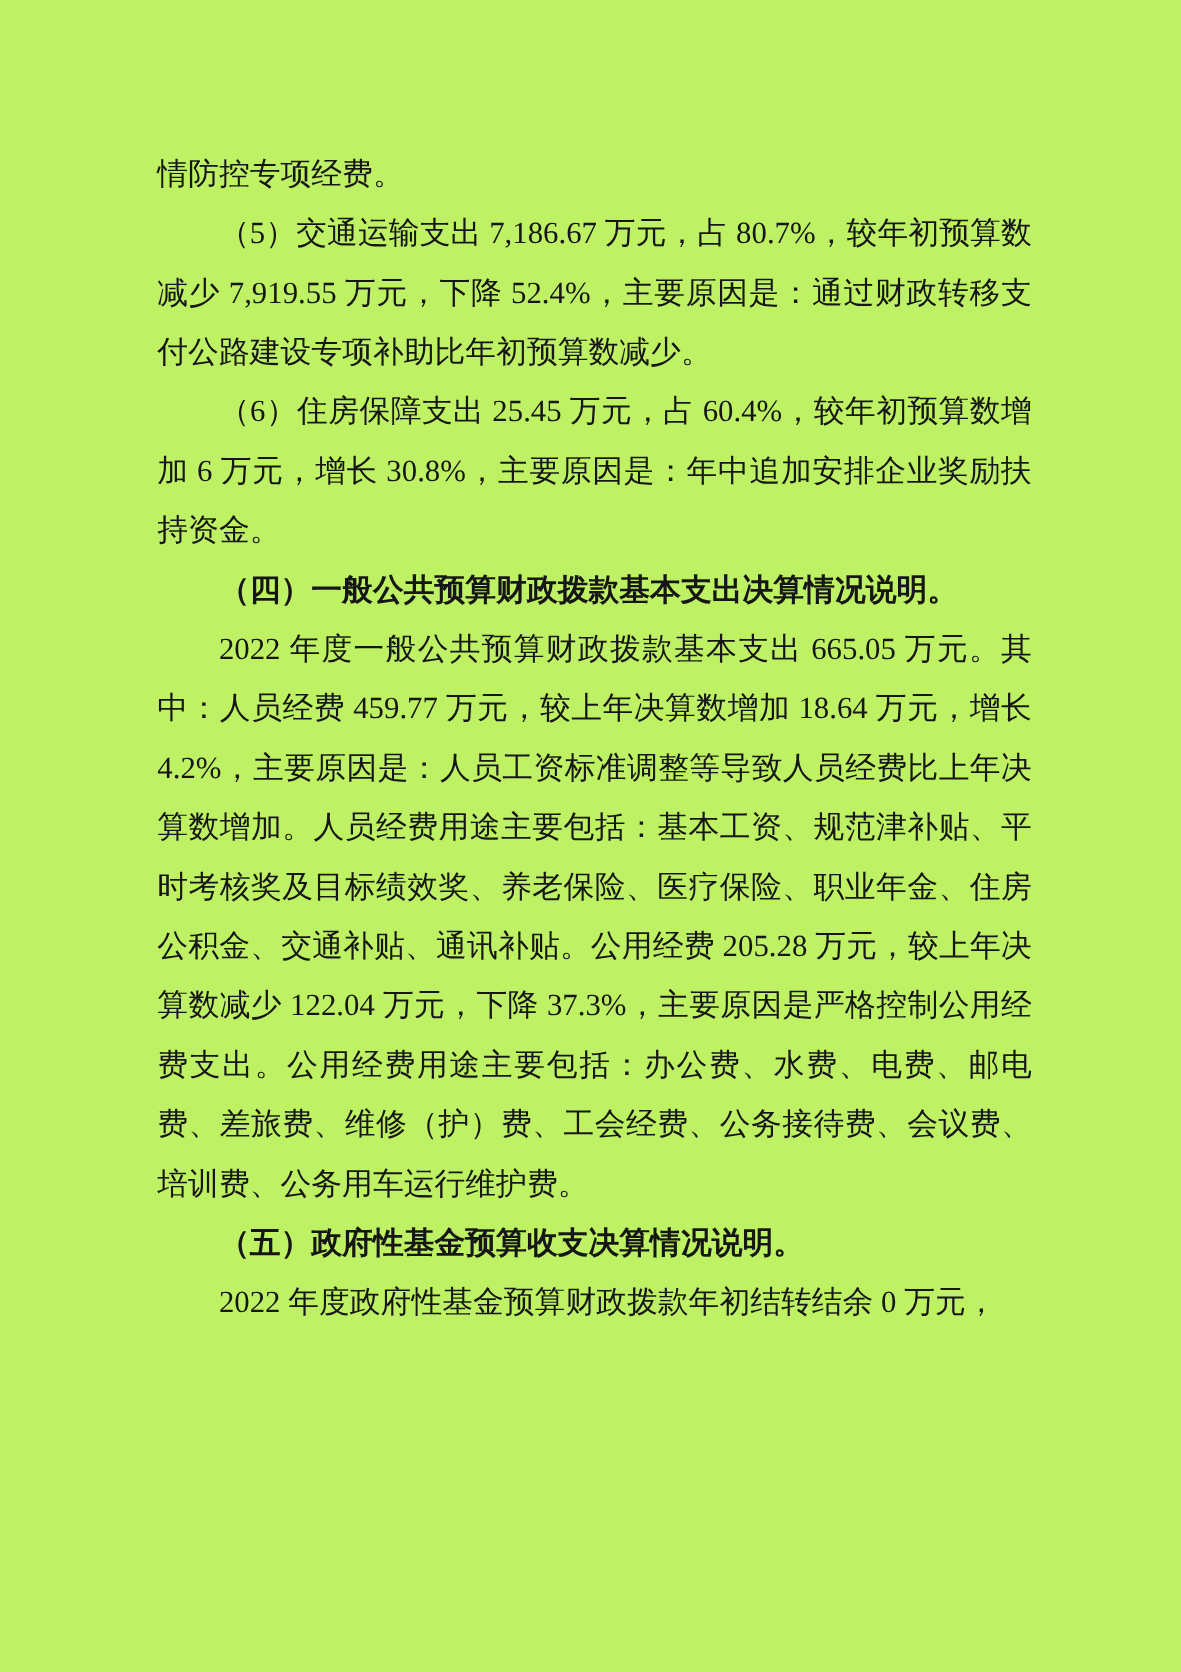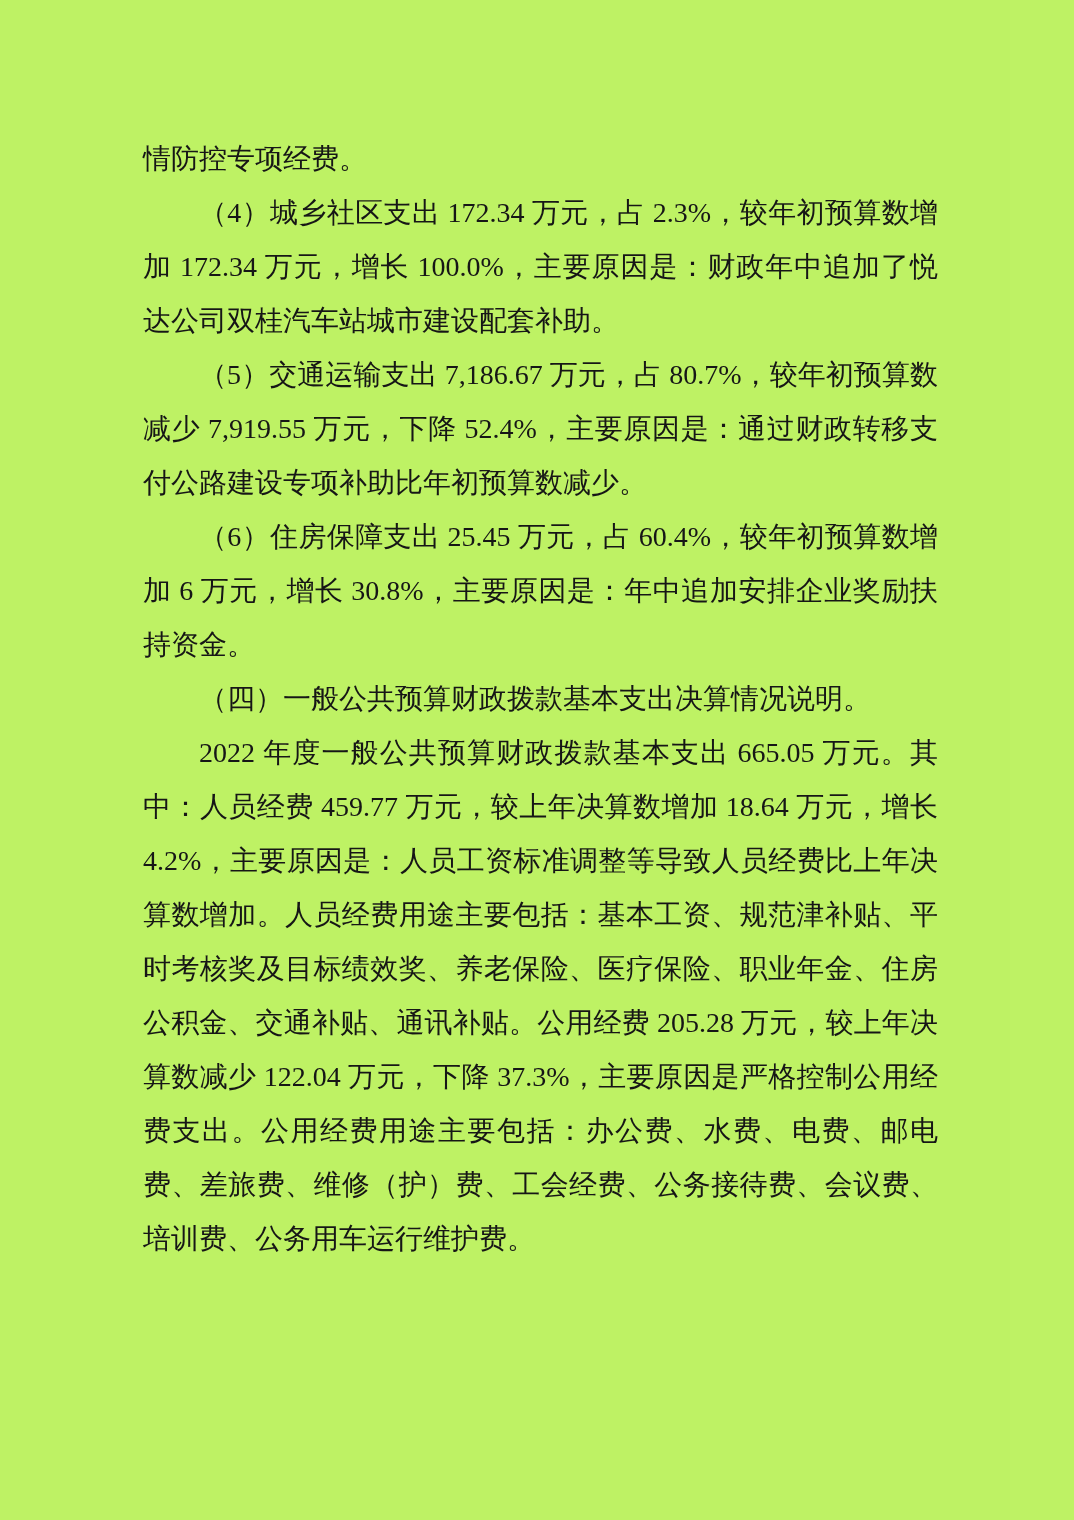--- a/index.html
+++ b/index.html
@@ -29,28 +29,29 @@
   p.para {
     margin: 0;
     padding: 0;
     text-indent: 2em;
     word-break: break-all;
   }
   p.para.continuation {
     text-indent: 0;
   }
   p.para.heading {
-    font-weight: normal;
+    font-weight: bold;
   }
 </style>
 </head>
 <body>
 
 <div class="page">
   <div class="doc-body" id="doc-body">
       <p class="para continuation">情防控专项经费。</p>
-      <p class="para body">（4）城乡社区支出 172.34 万元，占 2.3%，较年初预算数增加 172.34 万元，增长 100.0%，主要原因是：财政年中追加了悦达公司双桂汽车站城市建设配套补助。</p>
       <p class="para body">（5）交通运输支出 7,186.67 万元，占 80.7%，较年初预算数减少 7,919.55 万元，下降 52.4%，主要原因是：通过财政转移支付公路建设专项补助比年初预算数减少。</p>
       <p class="para body">（6）住房保障支出 25.45 万元，占 60.4%，较年初预算数增加 6 万元，增长 30.8%，主要原因是：年中追加安排企业奖励扶持资金。</p>
       <p class="para heading">（四）一般公共预算财政拨款基本支出决算情况说明。</p>
       <p class="para body">2022 年度一般公共预算财政拨款基本支出 665.05 万元。其中：人员经费 459.77 万元，较上年决算数增加 18.64 万元，增长 4.2%，主要原因是：人员工资标准调整等导致人员经费比上年决算数增加。人员经费用途主要包括：基本工资、规范津补贴、平时考核奖及目标绩效奖、养老保险、医疗保险、职业年金、住房公积金、交通补贴、通讯补贴。公用经费 205.28 万元，较上年决算数减少 122.04 万元，下降 37.3%，主要原因是严格控制公用经费支出。公用经费用途主要包括：办公费、水费、电费、邮电费、差旅费、维修（护）费、工会经费、公务接待费、会议费、培训费、公务用车运行维护费。</p>
+      <p class="para heading">（五）政府性基金预算收支决算情况说明。</p>
+      <p class="para body">2022 年度政府性基金预算财政拨款年初结转结余 0 万元，</p>
     </div>
 </div>
 
 </body></html>

